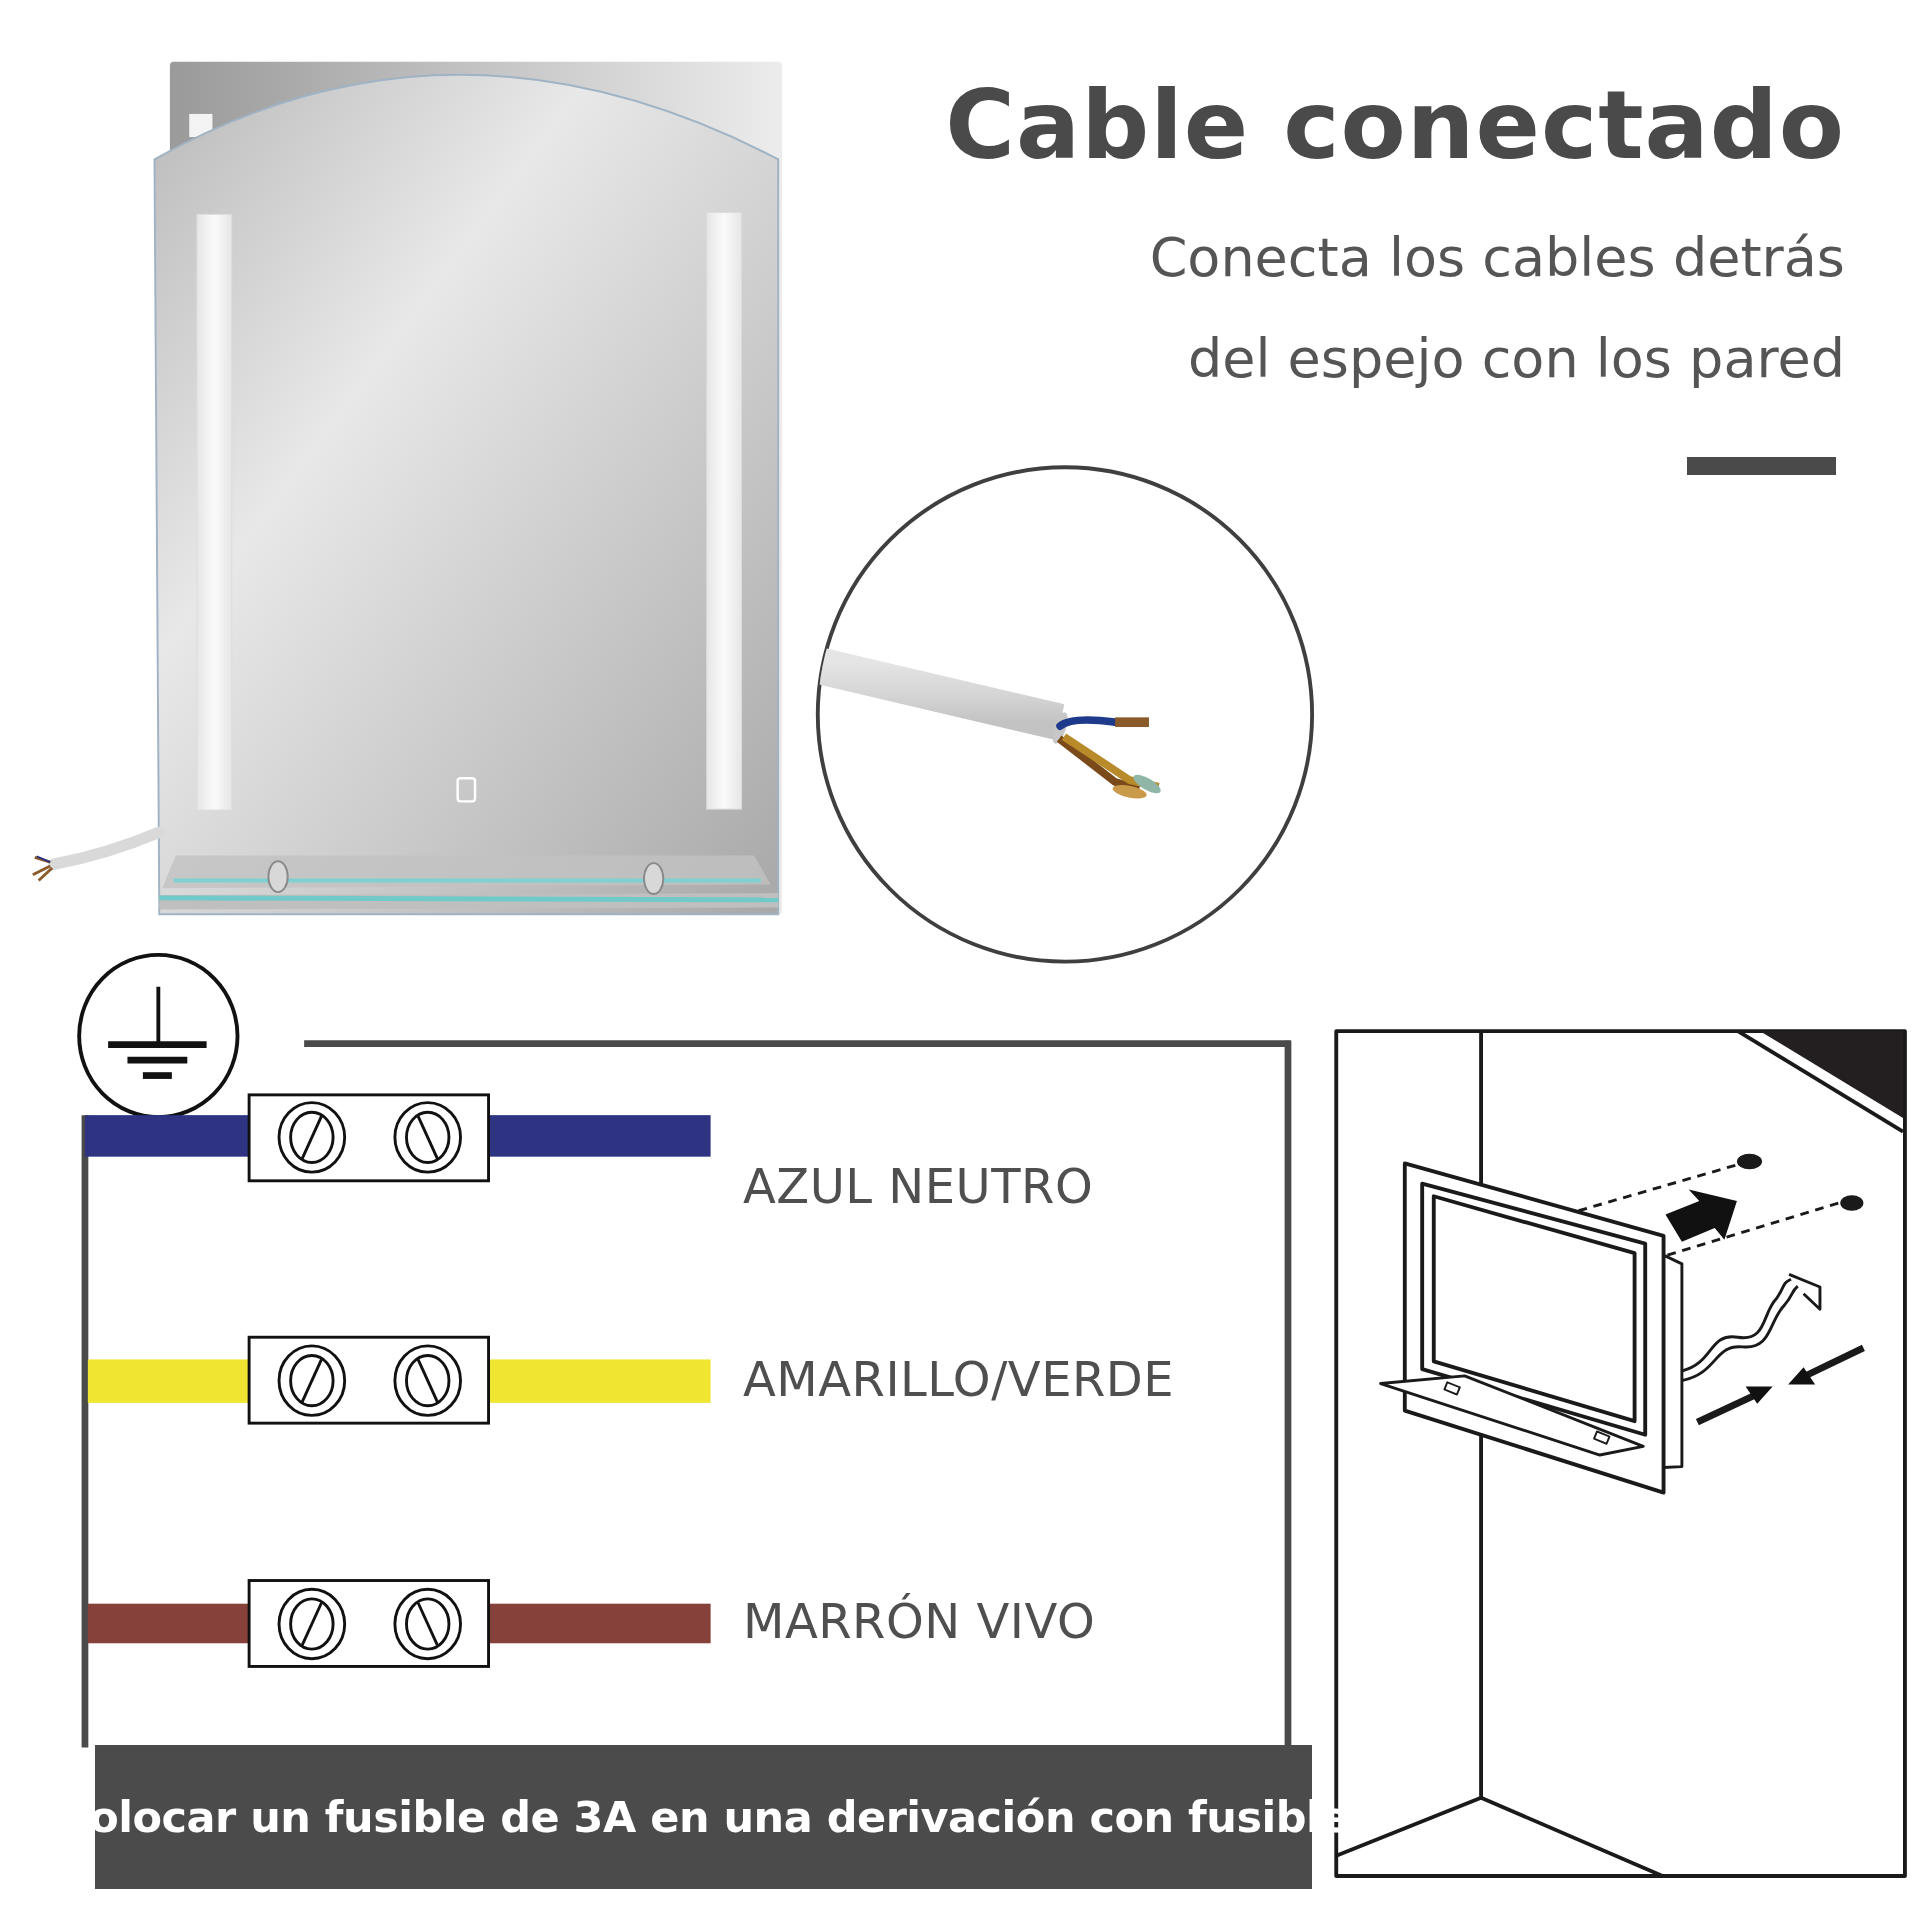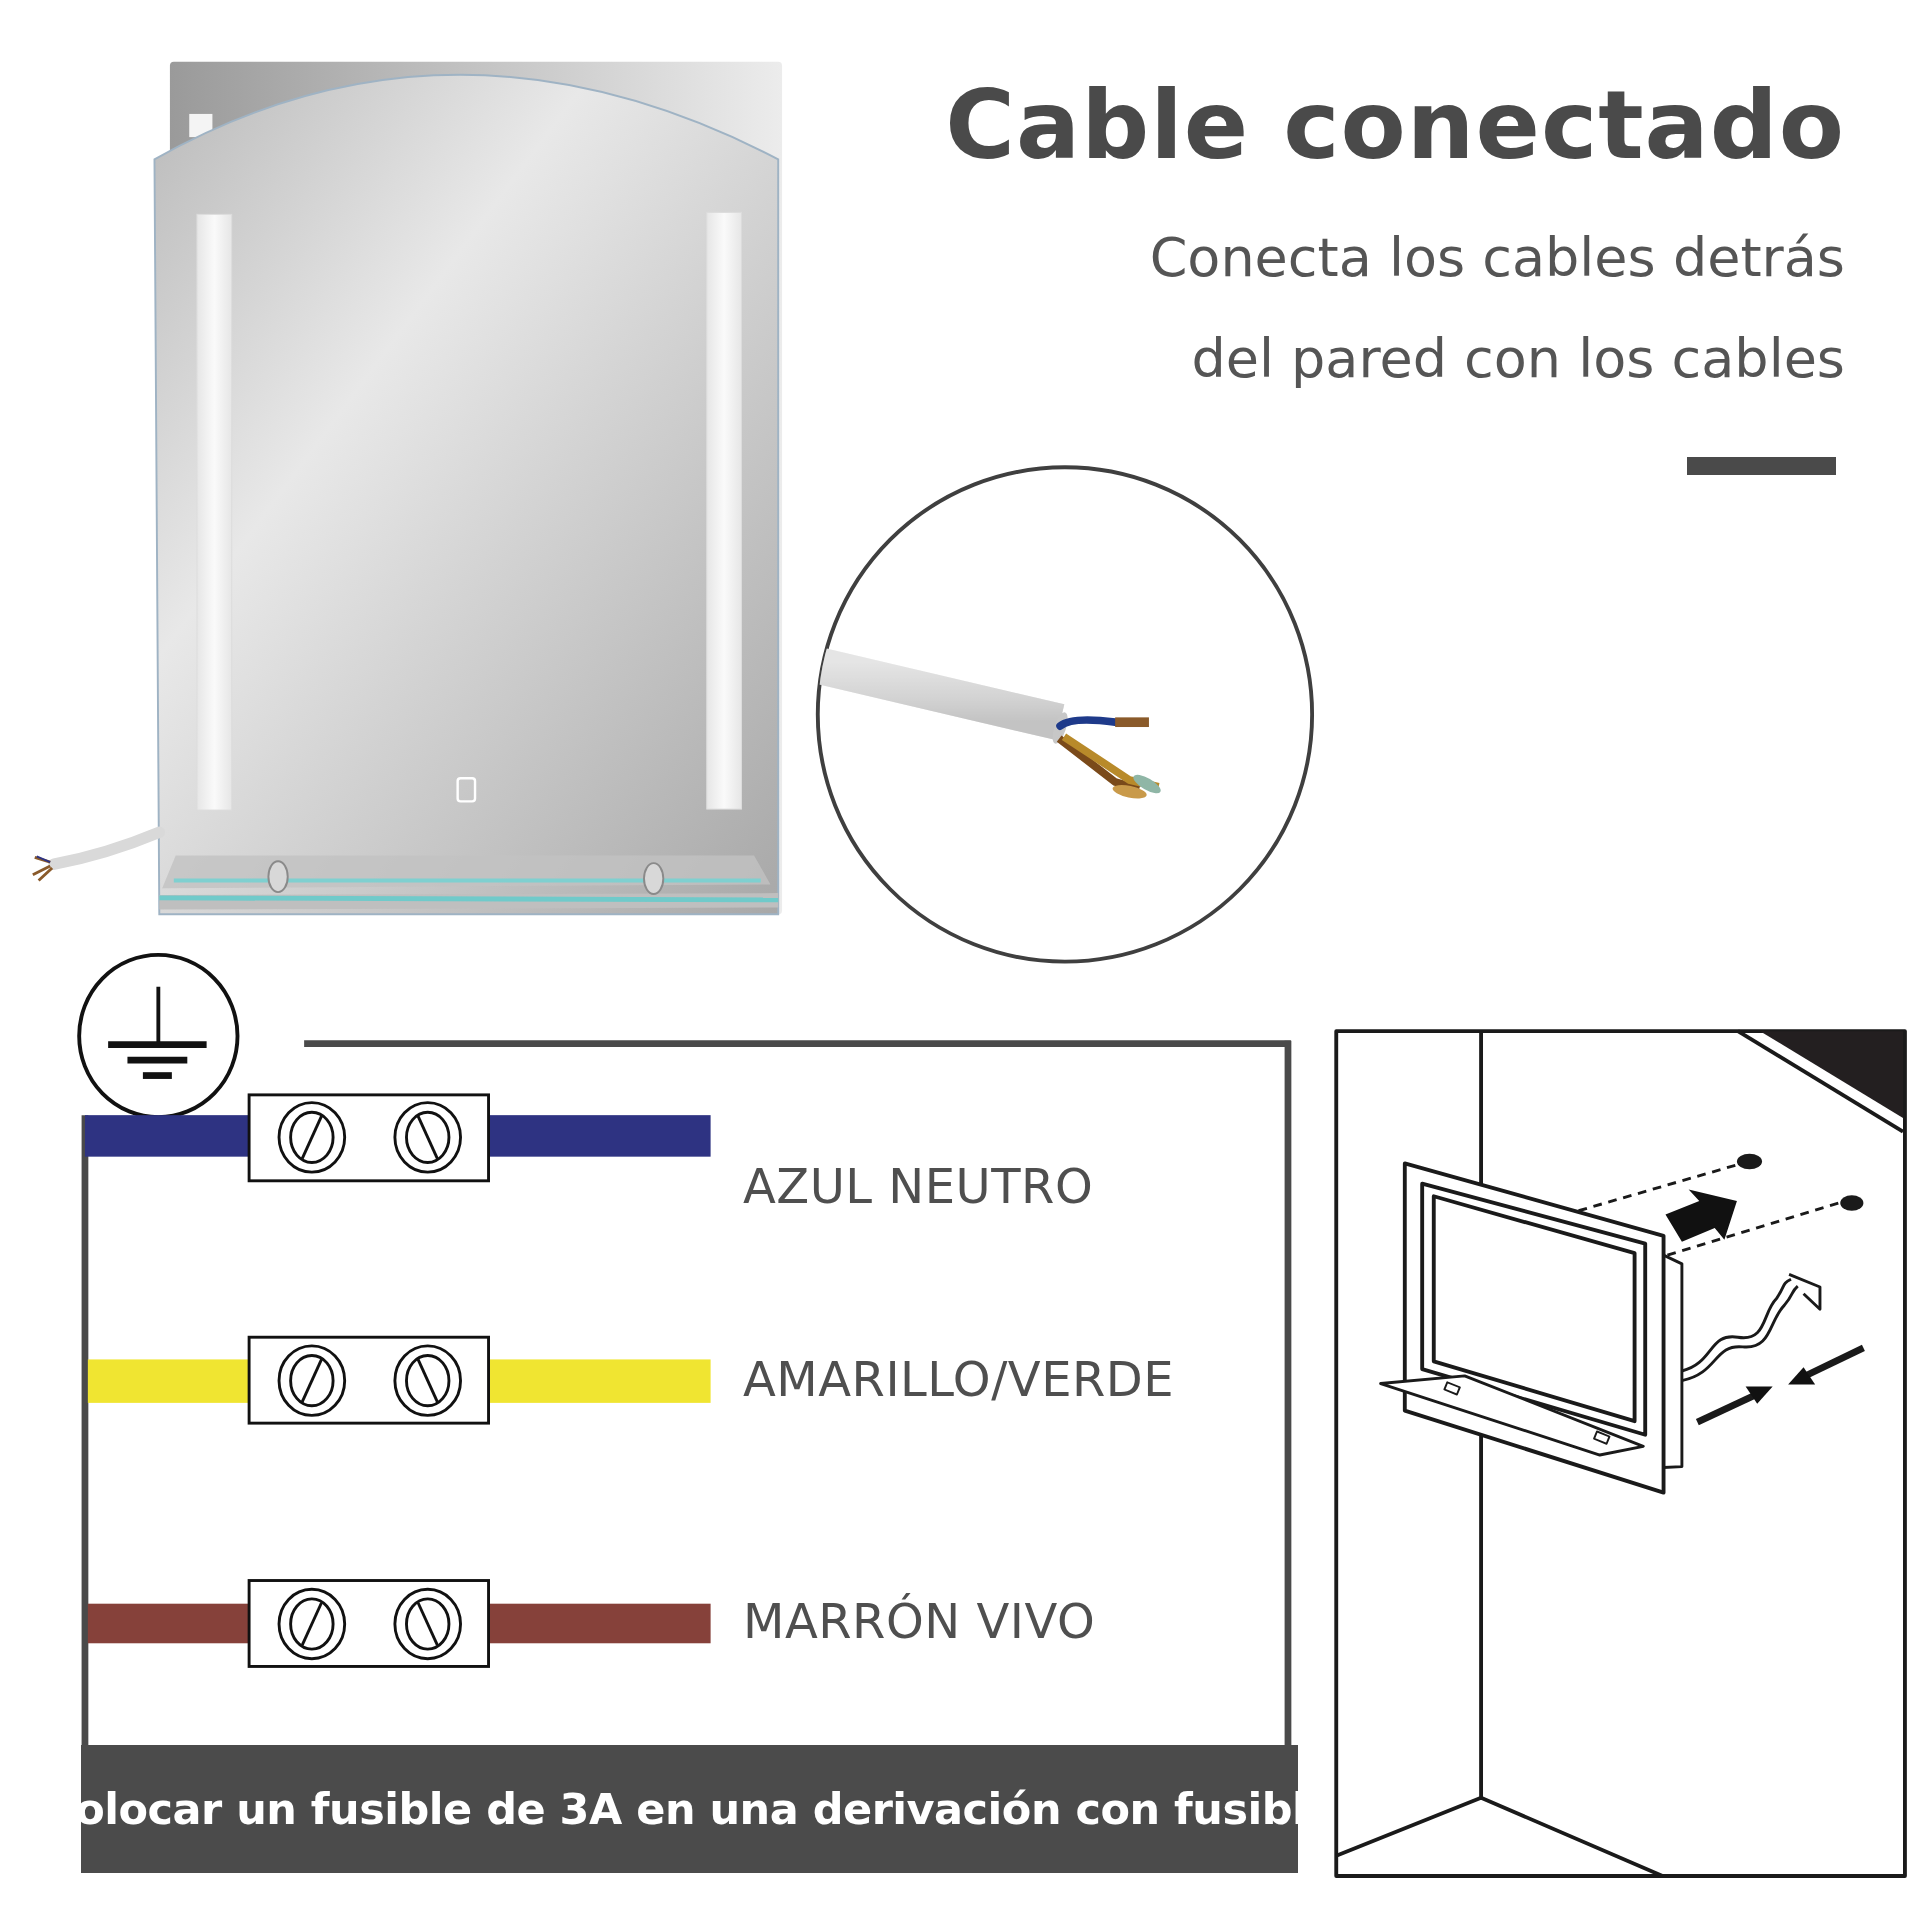--- a/index.html
+++ b/index.html
@@ -3,21 +3,21 @@
 <meta charset="utf-8">
 <style>
   html, body { margin:0; padding:0; background:#ffffff; }
   body { width:1931px; height:1931px; position:relative; overflow:hidden; font-family:"Liberation Sans", "DejaVu Sans", sans-serif; }
   .abs { position:absolute;text-align:right; }
   #title { right:86px; top:70px; font-size:95px; font-weight:bold; color:#4a4a4a; letter-spacing:1px; white-space:nowrap; font-family:"DejaVu Sans", sans-serif; }
   #subtitle { right:86px; top:195px; width:869px; text-align:right; font-size:54px; line-height:77px; color:#555555; font-family:"DejaVu Sans", sans-serif; font-weight:normal; }
   #subtitle div { white-space:nowrap;margin-top:24px; }
   #accent-bar { left:1687px; top:457px; width:149px; height:18.3px; background:#4a4a4a; }
   .wire-label { font-size:48px; color:#4f4f4f; white-space:nowrap; letter-spacing:0.5px; font-family:"DejaVu Sans", sans-serif; }
-  #banner { left:81px; top:1745px; width:1217px; height:128px; background:#4b4b4b; display:flex; align-items:center; justify-content:center; }
+  #banner { left:95px; top:1745px; width:1217px; height:144px; background:#4b4b4b; display:flex; align-items:center; justify-content:center; }
   #banner span { color:#ffffff; font-size:43px; font-weight:bold; white-space:nowrap; font-family:"DejaVu Sans", sans-serif; letter-spacing:-0.5px; }
   svg { position:absolute; left:0; top:0; }
 </style>
 </head>
 <body>
 
 <svg width="1931" height="1931" viewBox="0 0 2000 2000">
   <defs>
     <linearGradient id="mirrorGrad" x1="0" y1="0" x2="1" y2="1">
       <stop offset="0" stop-color="#b9b9b9"></stop>
@@ -165,21 +165,21 @@
     <polygon points="1836,1436 1808,1436 1820,1454" fill="#111" stroke="none"></polygon>
     <line x1="1930" y1="1396" x2="1868" y2="1426" stroke-width="7"></line>
     <polygon points="1852,1434 1880,1434 1868,1416" fill="#111" stroke="none"></polygon>
   </g>
 </svg>
 
 <div id="title" class="abs">Cable conectado</div>
 
 <div id="subtitle" class="abs">
   <div>Conecta los cables detrás</div>
-  <div>del pared con los cables</div>
+  <div>del espejo con los pared</div>
 </div>
 
 <div id="accent-bar" class="abs"></div>
 
 <div class="abs wire-label" style="left:743px; top:1158px;">AZUL NEUTRO</div>
 <div class="abs wire-label" style="left:743px; top:1351px;">AMARILLO/VERDE</div>
 <div class="abs wire-label" style="left:743px; top:1593px;">MARRÓN VIVO</div>
 
 <div id="banner" class="abs">
   <span>Colocar un fusible de 3A en una derivación con fusible</span>

